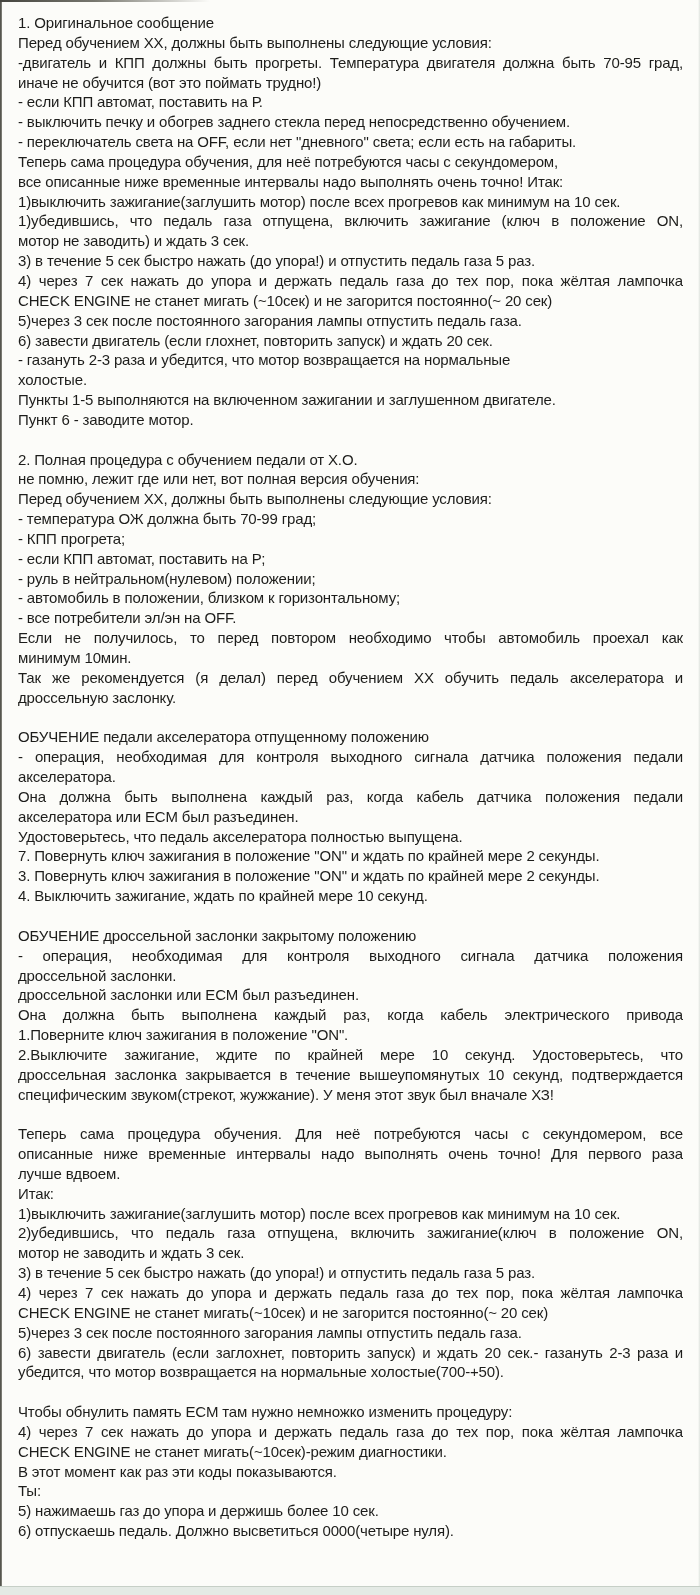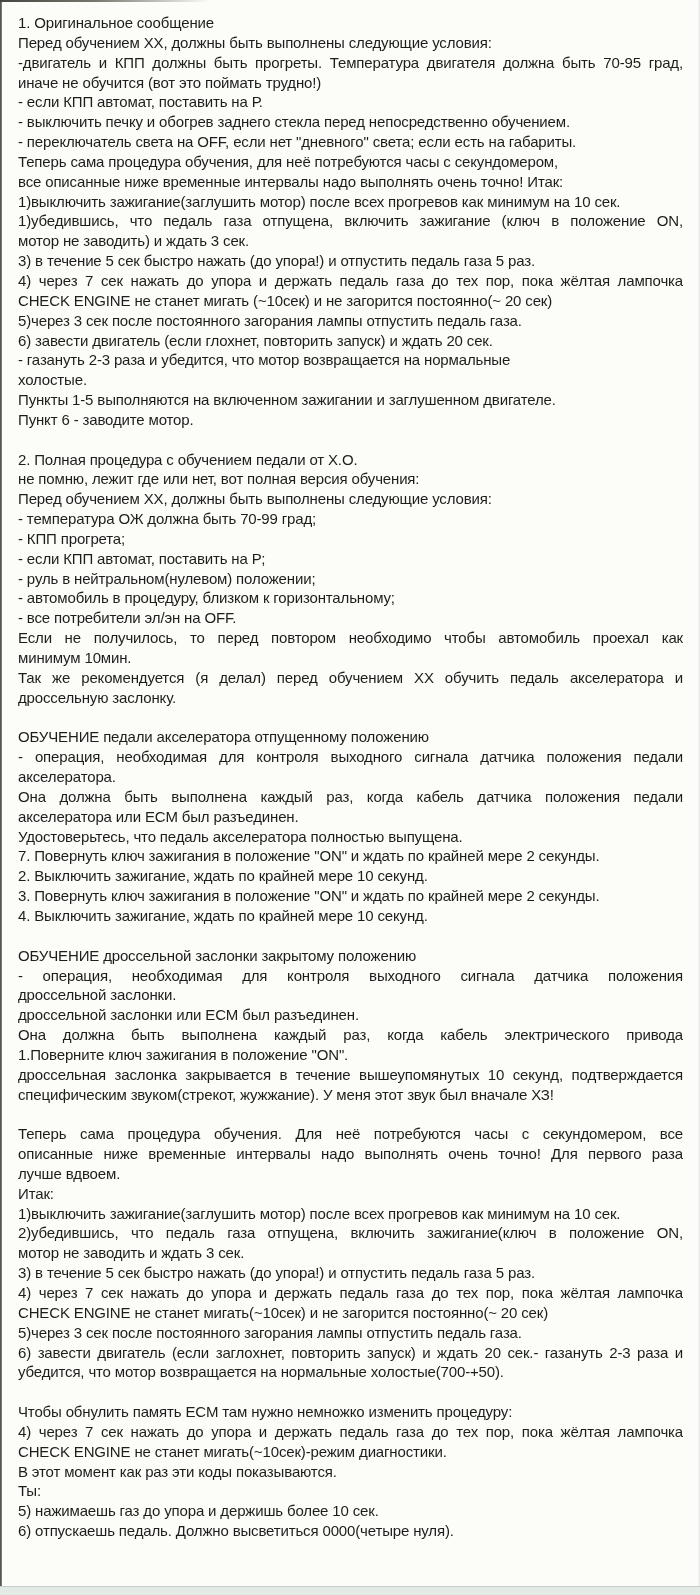--- a/index.html
+++ b/index.html
@@ -72,44 +72,44 @@
       <div class="line">Пункты 1-5 выполняются на включенном зажигании и заглушенном двигателе.</div>
       <div class="line">Пункт 6 - заводите мотор.</div>
       <div class="line">&nbsp;</div>
       <div class="line">2. Полная процедура с обучением педали от Х.О.</div>
       <div class="line">не помню, лежит где или нет, вот полная версия обучения:</div>
       <div class="line">Перед обучением ХХ, должны быть выполнены следующие условия:</div>
       <div class="line">- температура ОЖ должна быть 70-99 град;</div>
       <div class="line">- КПП прогрета;</div>
       <div class="line">- если КПП автомат, поставить на Р;</div>
       <div class="line">- руль в нейтральном(нулевом) положении;</div>
-      <div class="line">- автомобиль в процедуру, близком к горизонтальному;</div>
+      <div class="line">- автомобиль в положении, близком к горизонтальному;</div>
       <div class="line">- все потребители эл/эн на OFF.</div>
       <div class="line j">Если не получилось, то перед повтором необходимо чтобы автомобиль проехал как</div>
       <div class="line">минимум 10мин.</div>
       <div class="line j">Так же рекомендуется (я делал) перед обучением ХХ обучить педаль акселератора и</div>
       <div class="line">дроссельную заслонку.</div>
       <div class="line">&nbsp;</div>
       <div class="line">ОБУЧЕНИЕ педали акселератора отпущенному положению</div>
       <div class="line j">- операция, необходимая для контроля выходного сигнала датчика положения педали</div>
       <div class="line">акселератора.</div>
       <div class="line j">Она должна быть выполнена каждый раз, когда кабель датчика положения педали</div>
       <div class="line">акселератора или ECM был разъединен.</div>
       <div class="line">Удостоверьтесь, что педаль акселератора полностью выпущена.</div>
       <div class="line">7. Повернуть ключ зажигания в положение "ON" и ждать по крайней мере 2 секунды.</div>
-      <div class="line">2. Выключить зажигание, ждать по крайней мере 10 секунд.</div>
       <div class="line">3. Повернуть ключ зажигания в положение "ON" и ждать по крайней мере 2 секунды.</div>
       <div class="line">4. Выключить зажигание, ждать по крайней мере 10 секунд.</div>
       <div class="line">&nbsp;</div>
       <div class="line">ОБУЧЕНИЕ дроссельной заслонки закрытому положению</div>
       <div class="line j">- операция, необходимая для контроля выходного сигнала датчика положения</div>
       <div class="line">дроссельной заслонки.</div>
       <div class="line">дроссельной заслонки или ECM был разъединен.</div>
       <div class="line j">Она должна быть выполнена каждый раз, когда кабель электрического привода</div>
       <div class="line">1.Поверните ключ зажигания в положение "ON".</div>
+      <div class="line j">2.Выключите зажигание, ждите по крайней мере 10 секунд. Удостоверьтесь, что</div>
       <div class="line j">дроссельная заслонка закрывается в течение вышеупомянутых 10 секунд, подтверждается</div>
       <div class="line">специфическим звуком(стрекот, жужжание). У меня этот звук был вначале ХЗ!</div>
       <div class="line">&nbsp;</div>
       <div class="line j">Теперь сама процедура обучения. Для неё потребуются часы с секундомером, все</div>
       <div class="line j">описанные ниже временные интервалы надо выполнять очень точно! Для первого раза</div>
       <div class="line">лучше вдвоем.</div>
       <div class="line">Итак:</div>
       <div class="line">1)выключить зажигание(заглушить мотор) после всех прогревов как минимум на 10 сек.</div>
       <div class="line j">2)убедившись, что педаль газа отпущена, включить зажигание(ключ в положение ON,</div>
       <div class="line">мотор не заводить и ждать 3 сек.</div>

